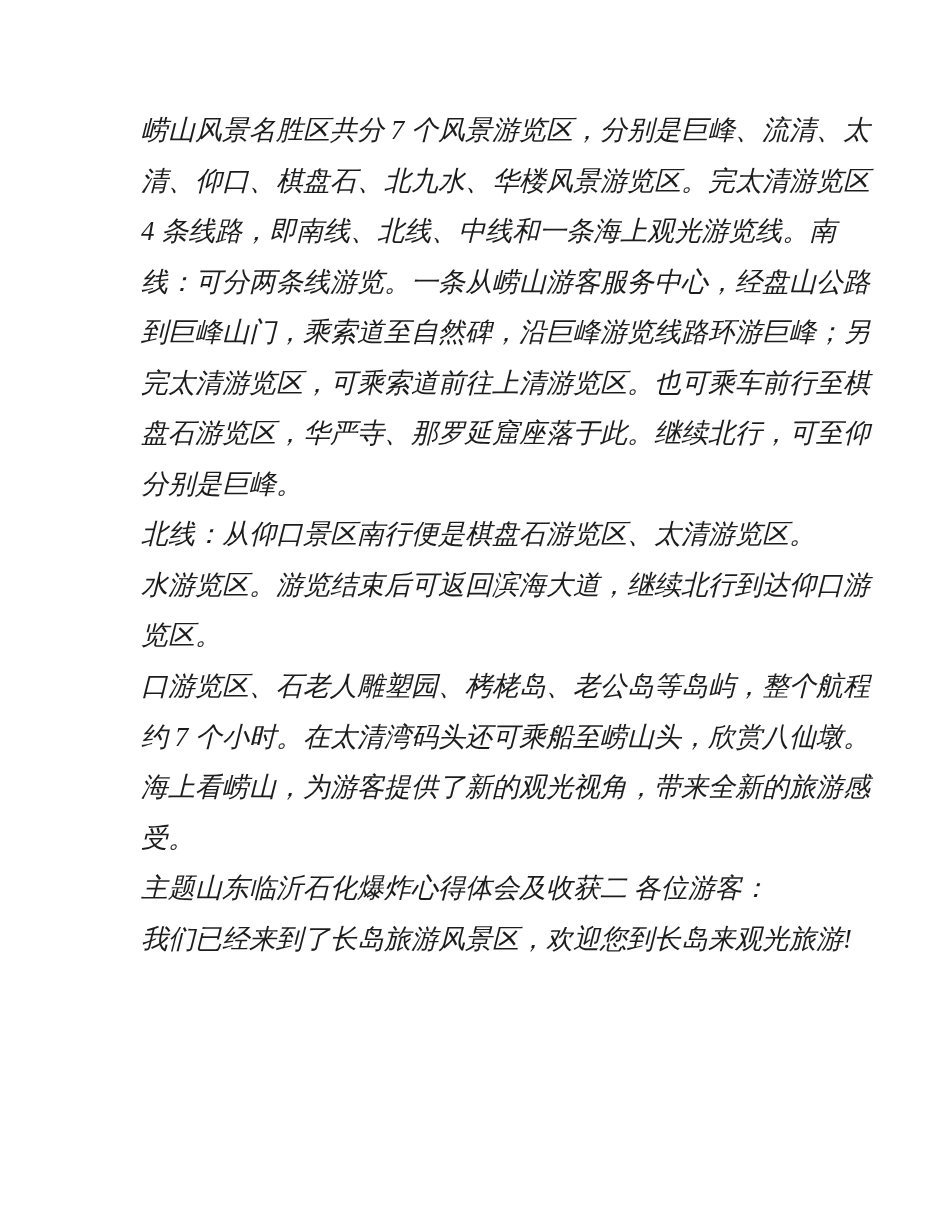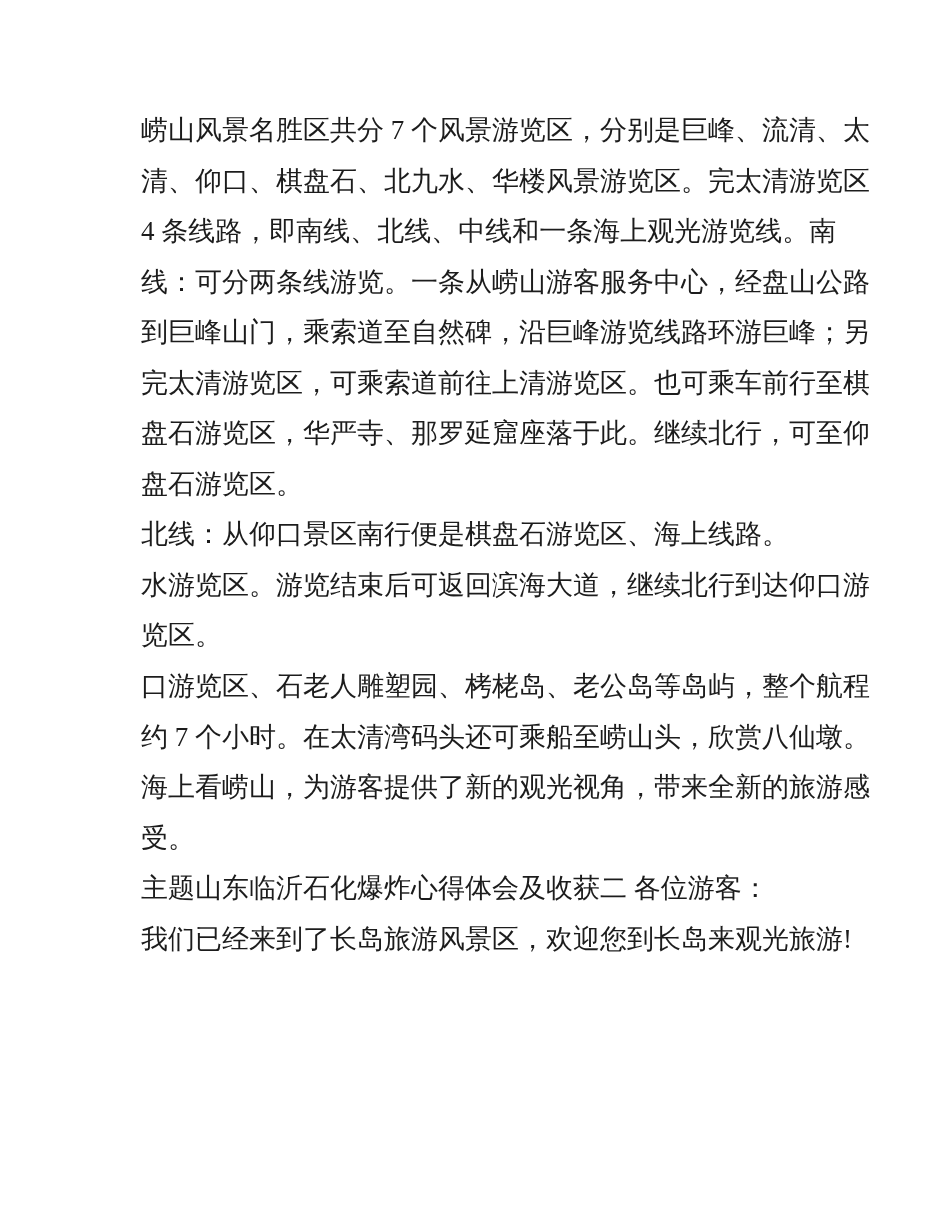--- a/index.html
+++ b/index.html
@@ -25,39 +25,40 @@
     margin: 0;
     padding: 0;
   }
   .text-line {
     height: 50.55px;
     line-height: 50.55px;
     font-size: 27px;
     white-space: nowrap;
     letter-spacing: 0;
     text-align: left;
+    font-style: italic;
   }
 </style>
 </head>
 <body>
 
 <div class="page" style="background: rgb(255, 255, 255); color: rgb(28, 28, 28);">
   <div class="text-block" id="textBlock">
       <div class="para">
         <div class="text-line">崂山风景名胜区共分 7 个风景游览区，分别是巨峰、流清、太</div>
         <div class="text-line">清、仰口、棋盘石、北九水、华楼风景游览区。完太清游览区</div>
         <div class="text-line">4 条线路，即南线、北线、中线和一条海上观光游览线。南</div>
         <div class="text-line">线：可分两条线游览。一条从崂山游客服务中心，经盘山公路</div>
         <div class="text-line">到巨峰山门，乘索道至自然碑，沿巨峰游览线路环游巨峰；另</div>
         <div class="text-line">完太清游览区，可乘索道前往上清游览区。也可乘车前行至棋</div>
         <div class="text-line">盘石游览区，华严寺、那罗延窟座落于此。继续北行，可至仰</div>
-        <div class="text-line">盘石游览区。</div>
+        <div class="text-line">分别是巨峰。</div>
       </div>
       <div class="para">
-        <div class="text-line">北线：从仰口景区南行便是棋盘石游览区、海上线路。</div>
+        <div class="text-line">北线：从仰口景区南行便是棋盘石游览区、太清游览区。</div>
       </div>
       <div class="para">
         <div class="text-line">水游览区。游览结束后可返回滨海大道，继续北行到达仰口游</div>
         <div class="text-line">览区。</div>
       </div>
       <div class="para">
         <div class="text-line">口游览区、石老人雕塑园、栲栳岛、老公岛等岛屿，整个航程</div>
         <div class="text-line">约 7 个小时。在太清湾码头还可乘船至崂山头，欣赏八仙墩。</div>
         <div class="text-line">海上看崂山，为游客提供了新的观光视角，带来全新的旅游感</div>
         <div class="text-line">受。</div>

